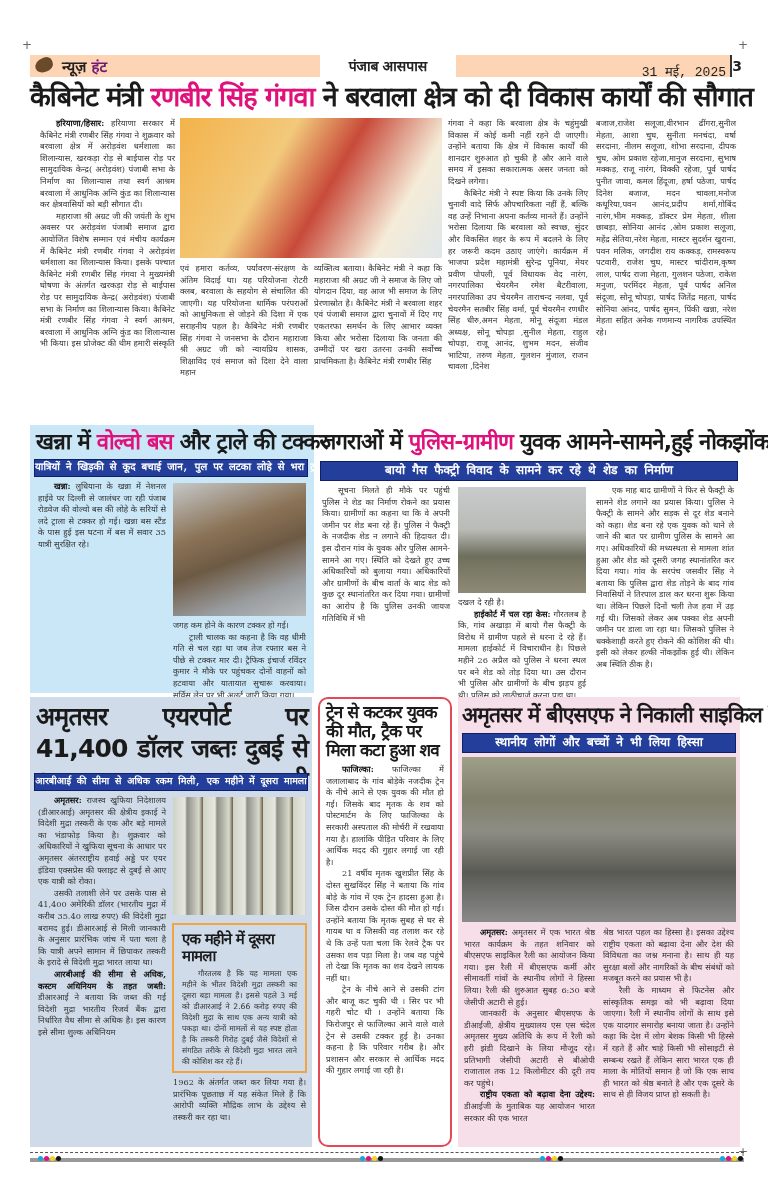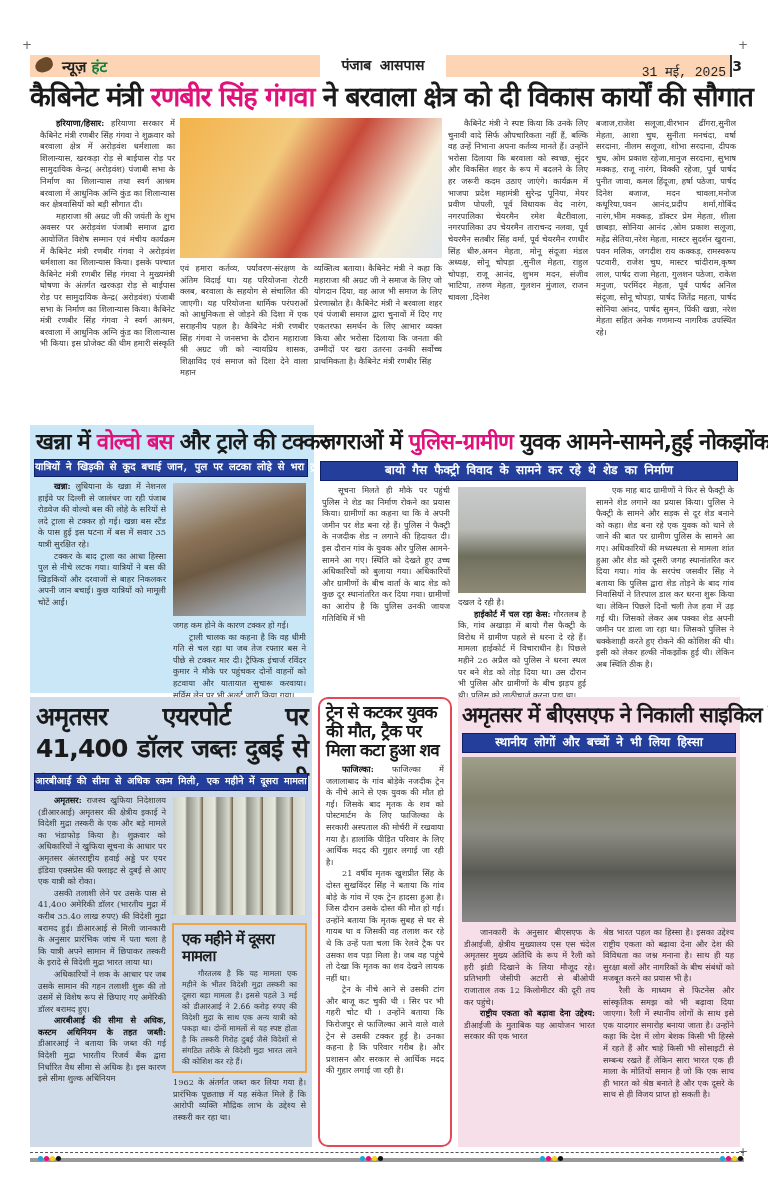--- a/index.html
+++ b/index.html
@@ -4,22 +4,22 @@
 <style>
   * { box-sizing: border-box; margin: 0; padding: 0; }
   body { width: 768px; height: 1187px; background: #fff; font-family: "DejaVu Serif", serif; color: #222; position: relative; overflow: hidden; }
   .page { position: absolute; left: 30px; top: 55px; width: 714px; }
   .crop { position: absolute; font-family: "DejaVu Sans", sans-serif; font-size: 12px; color: #666; }
   .masthead { position: absolute; left: 0; top: 0; width: 710px; height: 22px; background: #fdd5b4; display: flex; align-items: center; }
   .mast-logo { display: flex; align-items: center; width: 190px; padding-left: 2px; }
   .logo-bird { width: 26px; height: 22px; position: relative; }
   .logo-bird::before { content: ""; position: absolute; left: 3px; top: 3px; width: 18px; height: 14px; background: #6b4a2a; border-radius: 60% 40% 50% 50%; transform: rotate(-20deg); }
   .logo-text { font-family: "DejaVu Sans", sans-serif; font-weight: bold; font-size: 15px; color: #222; margin-left: 4px; }
-  .logo-text .acc { color: #15803d; }
-  .mast-section { position: absolute; left: 290px; width: 126px; height: 22px; background: #fff; text-align: center; font-family: Liberation Mono, monospace; font-weight: bold; font-size: 14px; line-height: 22px; }
+  .logo-text .acc { color: #701a75; }
+  .mast-section { position: absolute; left: 290px; width: 136px; height: 22px; background: #fff; text-align: center; font-family: Liberation Sans, sans-serif; font-weight: bold; font-size: 14px; line-height: 22px; }
   .mast-date { position: absolute; right: 14px; font-family: Liberation Mono, monospace; font-size: 13px; top: 7px; }
   .mast-page { position: absolute; right: -2px; top: 0; height: 22px; width: 12px; background: #fff; border-left: 2px solid #333; font-family: "DejaVu Sans", sans-serif; font-weight: bold; font-size: 14px; line-height: 22px; text-align: center; }
   .h1 { position: absolute; left: 0; top: 24px; width: 714px; font-family: "DejaVu Sans", sans-serif; font-weight: bold; font-size: 27px; letter-spacing: -1px; line-height: 36px; white-space: nowrap; color: #1a1a1a; }
   .hl { color: #e0117b; }
   .txt { font-size: 8.2px; line-height: 11.6px; text-align: justify; color: #333; }
   .txt p { text-indent: 16px; }
   .txt b { font-weight: bold; color: #111; }
   .col { position: absolute; }
   .photo { position: absolute; background: linear-gradient(135deg, #c9a27a 0%, #e7c9a4 40%, #d98b4a 60%, #efe0cf 100%); }
   .photo1 { background: linear-gradient(120deg, #f4b24a 0%, #f2c97b 35%, #c84a3a 55%, #f5ecd8 80%, #dfe6ea 100%); }
@@ -64,32 +64,32 @@
     <p><span>महाराजा श्री अग्रट जी की जयंती के शुभ अवसर पर अरोड़वंश पंजाबी समाज द्वारा आयोजित विशेष सम्मान एवं मंचीय कार्यक्रम में कैबिनेट मंत्री रणबीर गंगवा ने अरोड़वंश धर्मशाला का शिलान्यास किया। इसके पश्चात कैबिनेट मंत्री रणबीर सिंह गंगवा ने मुख्यमंत्री घोषणा के अंतर्गत खरकड़ा रोड़ से बाईपास रोड़ पर सामुदायिक केन्द्र( अरोड़वंश) पंजाबी सभा के निर्माण का शिलान्यास किया। कैबिनेट मंत्री रणबीर सिंह गंगवा ने स्वर्ग आश्रम, बरवाला में आधुनिक अग्नि कुंड का शिलान्यास भी किया। इस प्रोजेक्ट की थीम हमारी संस्कृति</span></p>
   </div>
   <div class="photo photo1" style="left:150px;top:63px;width:262px;height:140px;"></div>
   <div class="col txt" style="left:150px;top:208px;width:128px;">
     <p style="text-indent:0">एवं हमारा कर्तव्य, पर्यावरण-संरक्षण के अंतिम विदाई था। यह परियोजना रोटरी क्लब, बरवाला के सहयोग से संचालित की जाएगी। यह परियोजना धार्मिक परंपराओं को आधुनिकता से जोड़ने की दिशा में एक सराहनीय पहल है। कैबिनेट मंत्री रणबीर सिंह गंगवा ने जनसभा के दौरान महाराजा श्री अग्रट जी को न्यायप्रिय शासक, शिक्षाविद एवं समाज को दिशा देने वाला महान</p>
   </div>
   <div class="col txt" style="left:284px;top:208px;width:128px;">
     <p style="text-indent:0">व्यक्तित्व बताया। कैबिनेट मंत्री ने कहा कि महाराजा श्री अग्रट जी ने समाज के लिए जो योगदान दिया, वह आज भी समाज के लिए प्रेरणास्रोत है। कैबिनेट मंत्री ने बरवाला शहर एवं पंजाबी समाज द्वारा चुनावों में दिए गए एकतरफा समर्थन के लिए आभार व्यक्त किया और भरोसा दिलाया कि जनता की उम्मीदों पर खरा उतरना उनकी सर्वोच्च प्राथमिकता है। कैबिनेट मंत्री रणबीर सिंह</p>
   </div>
   <div class="col txt" style="left:418px;top:63px;width:140px;">
+    <p style="text-indent:0">गंगवा ने कहा कि बरवाला क्षेत्र के चहुंमुखी विकास में कोई कमी नहीं रहने दी जाएगी। उन्होंने बताया कि क्षेत्र में विकास कार्यों की शानदार शुरुआत हो चुकी है और आने वाले समय में इसका सकारात्मक असर जनता को दिखने लगेगा।</p>
     <p>कैबिनेट मंत्री ने स्पष्ट किया कि उनके लिए चुनावी वादे सिर्फ औपचारिकता नहीं हैं, बल्कि वह उन्हें निभाना अपना कर्तव्य मानते हैं। उन्होंने भरोसा दिलाया कि बरवाला को स्वच्छ, सुंदर और विकसित शहर के रूप में बदलने के लिए हर जरूरी कदम उठाए जाएंगे। कार्यक्रम में भाजपा प्रदेश महामंत्री सुरेन्द्र पूनिया, मेयर प्रवीण पोपली, पूर्व विधायक वेद नारंग, नगरपालिका चेयरमैन रमेश बैटरीवाला, नगरपालिका उप चेयरमैन ताराचन्द नलवा, पूर्व चेयरमैन सतबीर सिंह वर्मा, पूर्व चेयरमैन रणधीर सिंह धीरु,अमन मेहता, मोनू संदूजा मंडल अध्यक्ष, सोनू चोपड़ा ,सुनील मेहता, राहुल चोपड़ा, राजू आनंद, शुभम मदन, संजीव भाटिया, तरुण मेहता, गुलशन मुंजाल, राजन चावला ,दिनेश</p>
   </div>
   <div class="col txt" style="left:566px;top:63px;width:140px;">
     <p style="text-indent:0">बजाज,राजेश सलूजा,वीरभान ढींगरा,सुनील मेहता, आशा चुघ, सुनीता मनचंदा, वर्षा सरदाना, नीलम सलूजा, शोभा सरदाना, दीपक चुघ, ओम प्रकाश रहेजा,मानुज सरदाना, सुभाष मक्कड़, राजू नारंग, विक्की रहेजा, पूर्व पार्षद पुनीत जावा, कमल हिंदूजा, हर्षा पठेजा, पार्षद दिनेश बजाज, मदन चावला,मनोज कथूरिया,पवन आनंद,प्रदीप शर्मा,गोबिंद नारंग,भीम मक्कड़, डॉक्टर प्रेम मेहता, शीला छाबड़ा, सोनिया आनंद ,ओम प्रकाश सलूजा, महेंद्र सेतिया,नरेश मेहता, मास्टर सुदर्शन खुराना, पवन मलिक, जगदीश राय कक्कड़, रामस्वरूप पटवारी, राजेश चुघ, मास्टर चांदीराम,कृष्ण लाल, पार्षद राजा मेहता, गुलशन पठेजा, राकेश मनुजा, परमिंदर मेहता, पूर्व पार्षद अनिल संदूजा, सोनू चोपड़ा, पार्षद जितेंद्र महता, पार्षद सोनिया आंनद, पार्षद सुमन, पिंकी खन्ना, नरेश मेहता सहित अनेक गणमान्य नागरिक उपस्थित रहे।</p>
   </div>
 
   <div class="box-blue" style="left:0;top:370px;width:284px;height:268px;">
     <div class="h2" style="position:absolute;left:6px;top:2px;font-size:22px;line-height:30px;"><span>खन्ना में </span><span class="hl">वोल्वो बस</span><span> और ट्राले की टक्कर</span></div>
     <div class="bar" style="left:4px;top:34px;width:274px;height:18px;font-size:10px;line-height:16px;">यात्रियों ने खिड़की से कूद बचाई जान, पुल पर लटका लोहे से भरा ट्राला</div>
     <div class="col txt" style="left:8px;top:56px;width:128px;">
       <p><b>खन्ना:</b><span> लुधियाना के खन्ना में नेशनल हाईवे पर दिल्ली से जालंधर जा रही पंजाब रोडवेज की वोल्वो बस की लोहे के सरियों से लदे ट्राला से टक्कर हो गई। खन्ना बस स्टैंड के पास हुई इस घटना में बस में सवार 35 यात्री सुरक्षित रहे।</span></p>
-      <p>टक्कर के बाद ट्राला का आधा हिस्सा पुल से नीचे लटक गया। यात्रियों ने बस की खिड़कियों और दरवाजों से बाहर निकलकर अपनी जान बचाई। कुछ यात्रियों को मामूली चोटें आईं।</p>
     </div>
     <div class="photo photo-truck" style="left:143px;top:58px;width:133px;height:133px;"></div>
     <div class="col txt" style="left:143px;top:195px;width:133px;">
       <p style="text-indent:0">जगह कम होने के कारण टक्कर हो गई।</p>
       <p>ट्राली चालक का कहना है कि वह धीमी गति से चल रहा था जब तेज रफ्तार बस ने पीछे से टक्कर मार दी। ट्रैफिक इंचार्ज रविंदर कुमार ने मौके पर पहुंचकर दोनों वाहनों को हटवाया और यातायात सुचारू करवाया। सर्विस लेन पर भी अलर्ट जारी किया गया।</p>
     </div>
   </div>
 
   <div class="col" style="left:290px;top:370px;width:420px;height:268px;">
     <div class="h2" style="position:absolute;left:0;top:2px;font-size:22px;line-height:30px;"><span>जगराओं में </span><span class="hl">पुलिस-ग्रामीण</span><span> युवक आमने-सामने,हुई नोकझोंक</span></div>
@@ -106,21 +106,20 @@
       <p>एक माह बाद ग्रामीणों ने फिर से फैक्ट्री के सामने शेड लगाने का प्रयास किया। पुलिस ने फैक्ट्री के सामने और सड़क से दूर शेड बनाने को कहा। शेड बना रहे एक युवक को थाने ले जाने की बात पर ग्रामीण पुलिस के सामने आ गए। अधिकारियों की मध्यस्थता से मामला शांत हुआ और शेड को दूसरी जगह स्थानांतरित कर दिया गया। गांव के सरपंच जसवीर सिंह ने बताया कि पुलिस द्वारा शेड तोड़ने के बाद गांव निवासियों ने तिरपाल डाल कर धरना शुरू किया था। लेकिन पिछले दिनों चली तेज हवा में उड़ गई थी। जिसको लेकर अब पक्का शेड अपनी जमीन पर डाला जा रहा था। जिसको पुलिस ने धक्केशाही करते हुए रोकने की कोशिश की थी। इसी को लेकर हल्की नोंकझोंक हुई थी। लेकिन अब स्थिति ठीक है।</p>
     </div>
   </div>
 
   <div class="box-gray" style="left:0;top:642px;width:282px;height:450px;">
     <div class="h2" style="position:absolute;left:6px;top:4px;width:272px;font-size:25px;line-height:32px;white-space:normal;text-align:justify;text-align-last:justify;">अमृतसर एयरपोर्ट पर 41,400 डॉलर जब्तः दुबई से आया था यात्री</div>
     <div class="bar" style="left:4px;top:76px;width:274px;height:18px;font-size:9.5px;line-height:16px;">आरबीआई की सीमा से अधिक रकम मिली, एक महीने में दूसरा मामला</div>
     <div class="col txt" style="left:8px;top:98px;width:128px;">
       <p><b>अमृतसर:</b><span> राजस्व खुफिया निदेशालय (डीआरआई) अमृतसर की क्षेत्रीय इकाई ने विदेशी मुद्रा तस्करी के एक और बड़े मामले का भंडाफोड़ किया है। शुक्रवार को अधिकारियों ने खुफिया सूचना के आधार पर अमृतसर अंतरराष्ट्रीय हवाई अड्डे पर एयर इंडिया एक्सप्रेस की फ्लाइट से दुबई से आए एक यात्री को रोका।</span></p>
       <p>उसकी तलाशी लेने पर उसके पास से 41,400 अमेरिकी डॉलर (भारतीय मुद्रा में करीब 35.40 लाख रुपए) की विदेशी मुद्रा बरामद हुई। डीआरआई से मिली जानकारी के अनुसार प्रारंभिक जांच में पता चला है कि यात्री अपने सामान में छिपाकर तस्करी के इरादे से विदेशी मुद्रा भारत लाया था।</p>
-      <p>अधिकारियों ने शक के आधार पर जब उसके सामान की गहन तलाशी शुरू की तो उसमें से विशेष रूप से छिपाए गए अमेरिकी डॉलर बरामद हुए।</p>
       <p><b>आरबीआई की सीमा से अधिक, कस्टम अधिनियम के तहत जब्ती:</b><span> डीआरआई ने बताया कि जब्त की गई विदेशी मुद्रा भारतीय रिजर्व बैंक द्वारा निर्धारित वैध सीमा से अधिक है। इस कारण इसे सीमा शुल्क अधिनियम</span></p>
     </div>
     <div class="photo photo-cash" style="left:143px;top:100px;width:133px;height:118px;"></div>
     <div class="orange-box" style="left:142px;top:226px;width:135px;height:150px;">
       <div class="h2" style="font-size:15px;line-height:17px;white-space:normal;">एक महीने में दूसरा मामला</div>
       <div class="txt" style="font-family:'DejaVu Sans',sans-serif;font-size:7.6px;line-height:11px;margin-top:3px;">
           <p>गौरतलब है कि यह मामला एक महीने के भीतर विदेशी मुद्रा तस्करी का दूसरा बड़ा मामला है। इससे पहले 3 मई को डीआरआई ने 2.66 करोड़ रुपए की विदेशी मुद्रा के साथ एक अन्य यात्री को पकड़ा था। दोनों मामलों से यह स्पष्ट होता है कि तस्करी गिरोह दुबई जैसे विदेशों से संगठित तरीके से विदेशी मुद्रा भारत लाने की कोशिश कर रहे हैं।</p>
         </div>
     </div>
     <div class="col txt" style="left:143px;top:380px;width:133px;">
@@ -135,20 +134,21 @@
       <p>21 वर्षीय मृतक खुशप्रीत सिंह के दोस्त सुखविंदर सिंह ने बताया कि गांव बोड़े के गांव में एक ट्रेन हादसा हुआ है। जिस दौरान उसके दोस्त की मौत हो गई। उन्होंने बताया कि मृतक सुबह से घर से गायब था व जिसकी वह तलाश कर रहे थे कि उन्हें पता चला कि रेलवे ट्रैक पर उसका शव पड़ा मिला है। जब वह पहुंचे तो देखा कि मृतक का शव देखने लायक नहीं था।</p>
       <p>ट्रेन के नीचे आने से उसकी टांग और बाजू कट चुकी थी । सिर पर भी गहरी चोट थी । उन्होंने बताया कि फिरोजपुर से फाजिल्का आने वाले वाले ट्रेन से उसकी टक्कर हुई है। उनका कहना है कि परिवार गरीब है। और प्रशासन और सरकार से आर्थिक मदद की गुहार लगाई जा रही है।</p>
     </div>
   </div>
 
   <div class="box-pink" style="left:428px;top:642px;width:282px;height:450px;">
     <div class="h2" style="position:absolute;left:4px;top:4px;font-size:21px;line-height:28px;">अमृतसर में बीएसएफ ने निकाली साइकिल रैली</div>
     <div class="bar" style="left:4px;top:36px;width:274px;height:20px;font-size:12px;line-height:18px;">स्थानीय लोगों और बच्चों ने भी लिया हिस्सा</div>
     <div class="photo photo-rally" style="left:4px;top:60px;width:274px;height:165px;"></div>
     <div class="col txt" style="left:6px;top:230px;width:131px;">
+      <p><b>अमृतसर:</b><span> अमृतसर में एक भारत श्रेष्ठ भारत कार्यक्रम के तहत शनिवार को बीएसएफ साइकिल रैली का आयोजन किया गया। इस रैली में बीएसएफ कर्मी और सीमावर्ती गांवों के स्थानीय लोगों ने हिस्सा लिया। रैली की शुरुआत सुबह 6:30 बजे जेसीपी अटारी से हुई।</span></p>
       <p>जानकारी के अनुसार बीएसएफ के डीआईजी, क्षेत्रीय मुख्यालय एस एस चंदेल अमृतसर मुख्य अतिथि के रूप में रैली को हरी झंडी दिखाने के लिया मौजूद रहे। प्रतिभागी जेसीपी अटारी से बीओपी राजाताल तक 12 किलोमीटर की दूरी तय कर पहुंचे।</p>
       <p><b>राष्ट्रीय एकता को बढ़ावा देना उद्देश्य:</b><span> डीआईजी के मुताबिक यह आयोजन भारत सरकार की एक भारत</span></p>
     </div>
     <div class="col txt" style="left:145px;top:230px;width:131px;">
       <p style="text-indent:0">श्रेष्ठ भारत पहल का हिस्सा है। इसका उद्देश्य राष्ट्रीय एकता को बढ़ावा देना और देश की विविधता का जश्न मनाना है। साथ ही यह सुरक्षा बलों और नागरिकों के बीच संबंधों को मजबूत करने का प्रयास भी है।</p>
       <p>रैली के माध्यम से फिटनेस और सांस्कृतिक समझ को भी बढ़ावा दिया जाएगा। रैली में स्थानीय लोगों के साथ इसे एक यादगार समारोह बनाया जाता है। उन्होंने कहा कि देश में लोग बेशक किसी भी हिस्से में रहते हैं और चाहे किसी भी सोसाइटी से सम्बन्ध रखते हैं लेकिन सारा भारत एक ही माला के मोतियों समान है जो कि एक साथ ही भारत को श्रेष्ठ बनाते है और एक दूसरे के साथ से ही विजय प्राप्त हो सकती है।</p>
     </div>
   </div>
 
   <div class="dash" style="top:1097px;"></div>

